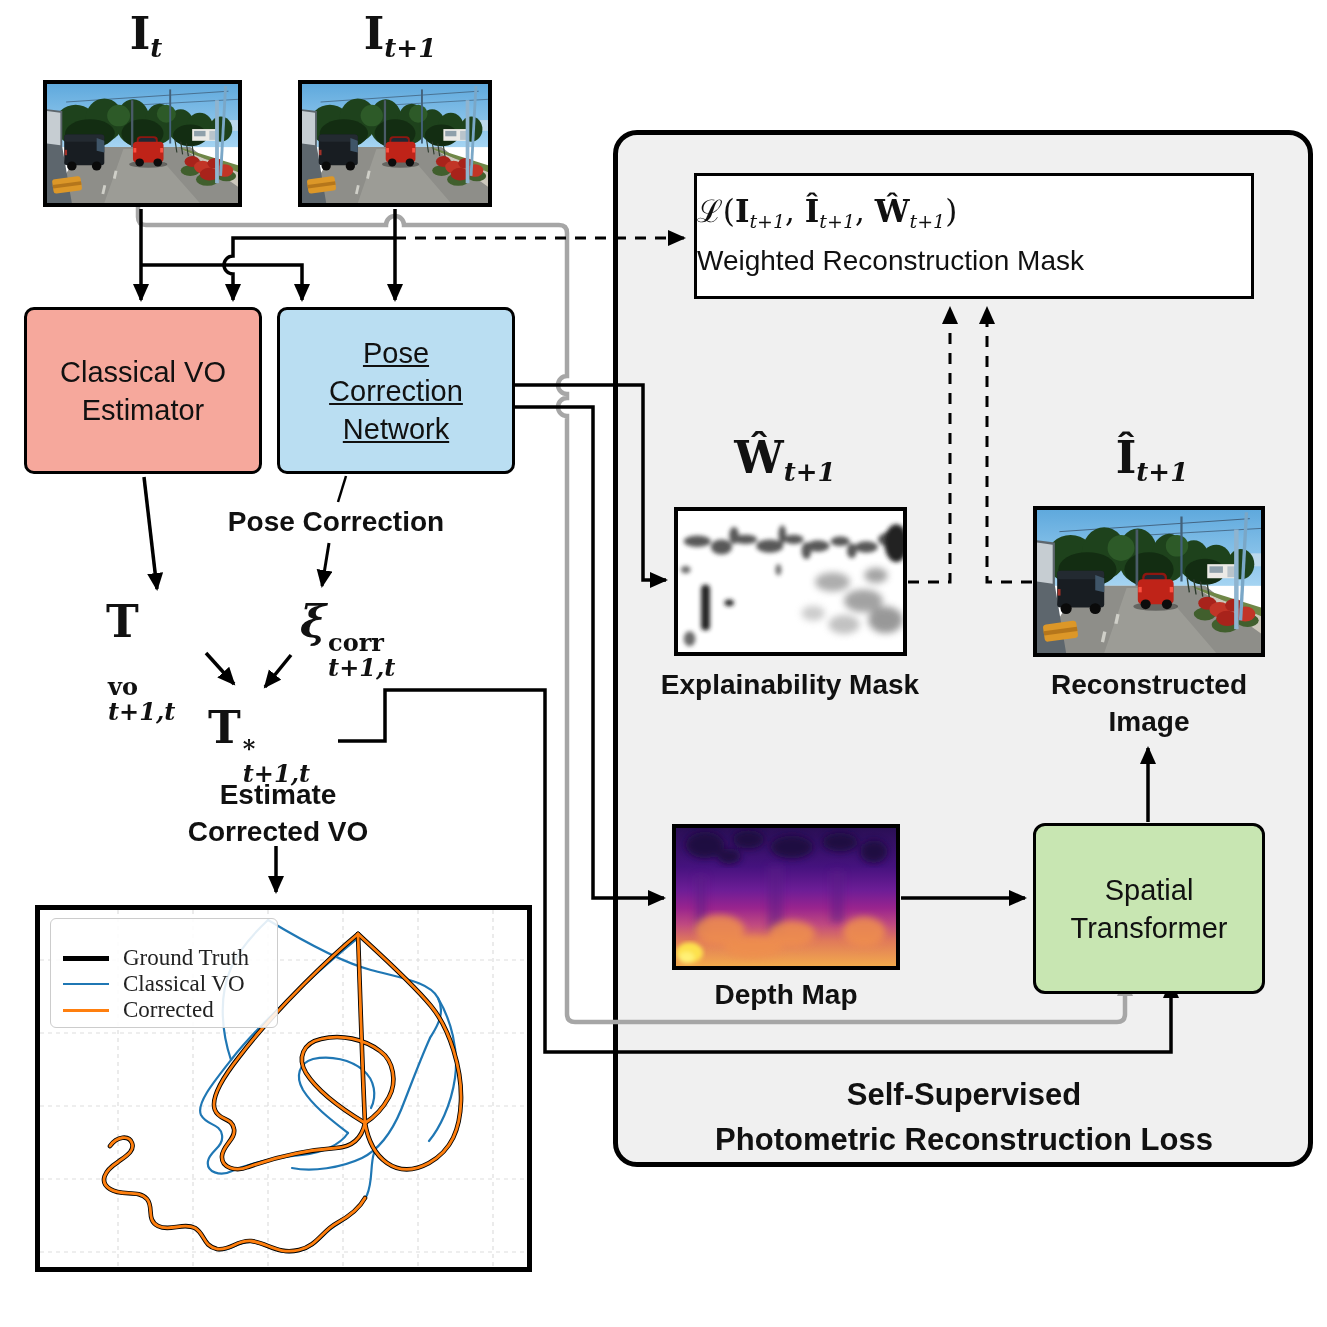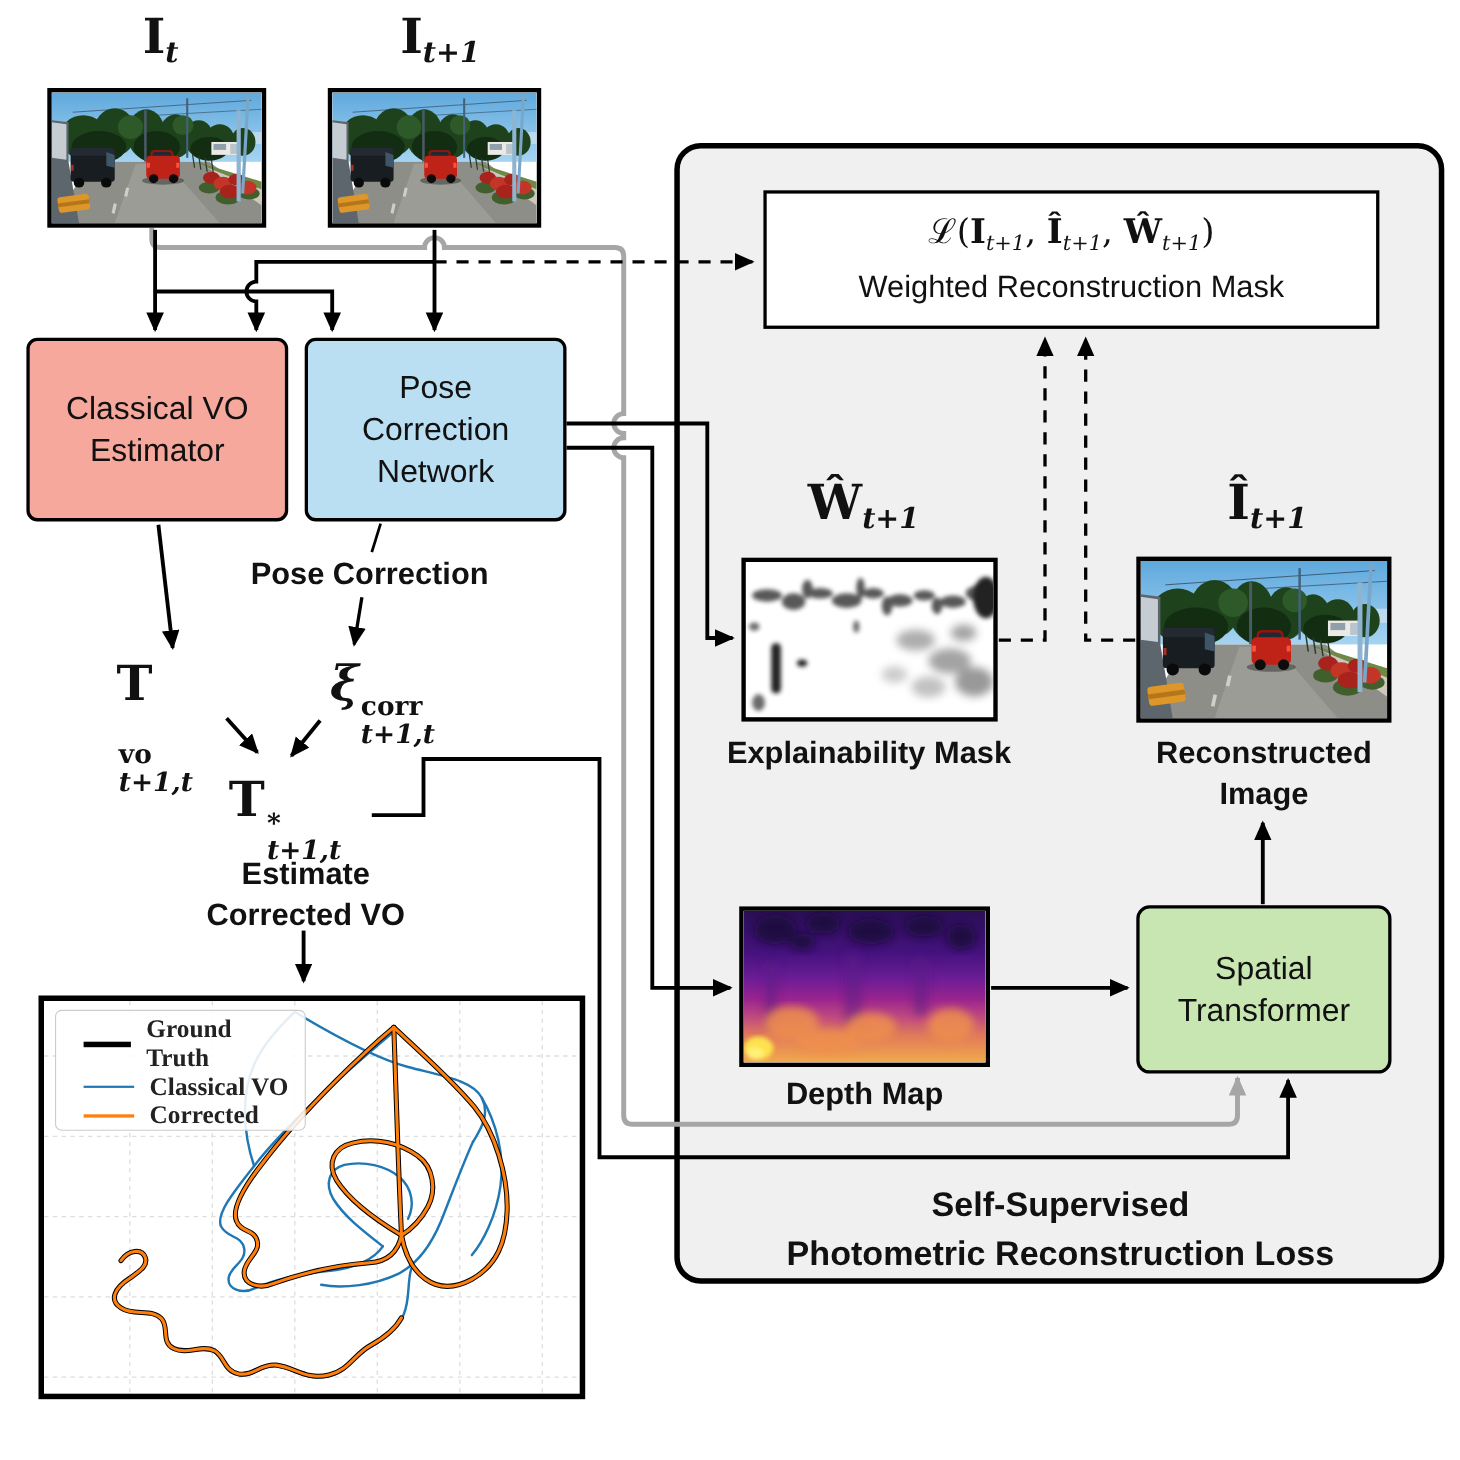--- a/index.html
+++ b/index.html
@@ -17,33 +17,33 @@
   .supsub{display:inline-flex;flex-direction:column;align-items:flex-start;vertical-align:-14px;
           line-height:1;margin-left:2px;font-family:"DejaVu Serif",serif;}
   .supsub .s{font-size:24px;line-height:25px;font-weight:bold;}
   .supsub .sup{font-style:normal;}
   .supsub .sb{font-style:italic;}
   .caption{font-size:28px;line-height:37px;text-align:center;z-index:12;}
   .graypanel{position:absolute;left:613px;top:130px;width:700px;height:1037px;background:#f0f0f0;
              border:5px solid #000;border-radius:24px;box-sizing:border-box;z-index:1;}
   .lossbox{position:absolute;left:694px;top:173px;width:560px;height:126px;background:#fff;
            border:3px solid #000;box-sizing:border-box;display:flex;flex-direction:column;
-           align-items:center;justify-content:center;z-index:10;}
+           align-items:flex-start;justify-content:center;z-index:10;}
   .formula{font-family:"DejaVu Serif",serif;font-size:31px;line-height:36px;}
   .formula .mB{font-weight:bold;}
   .formula .mSub{font-size:19px;font-style:italic;vertical-align:-6px;}
   .losstitle{font-size:28px;line-height:36px;margin-top:4px;}
   #connectors{position:absolute;left:0;top:0;z-index:5;}
   #plot{position:absolute;left:35px;top:905px;width:487px;height:357px;border:5px solid #000;
         background:#fff;box-sizing:content-box;z-index:10;}
   #plot svg{display:block;}
   .legend{position:absolute;left:10px;top:8px;width:228px;height:110px;
           background:rgba(255,255,255,0.88);border:1.5px solid #cccccc;border-radius:6px;
-          z-index:14;display:flex;flex-direction:column;justify-content:flex-start;
-          padding:4px 13px;box-sizing:border-box;font-weight:bold;}
+          z-index:14;display:flex;flex-direction:column;justify-content:flex-end;
+          padding:4px 0;box-sizing:border-box;}
   .legrow{display:flex;align-items:center;gap:14px;padding-left:12px;}
   .legswatch{width:46px;height:0;border-top-style:solid;border-top-color:#000;}
   .legtext{font-family:"Liberation Serif",serif;font-size:23px;color:#222;}
   .twoline{display:flex;flex-direction:column;}
 </style>
 </head>
 <body>
 
 <div id="canvas">
 
@@ -230,21 +230,21 @@
   <div class="imgframe" style="left:298px;top:80px;width:194px;height:127px;">
     <svg viewBox="0 0 200 132" preserveAspectRatio="none">
         <use href="#kitti"></use>
       </svg>
   </div>
 
   <div class="box" style="left:24px;top:307px;width:238px;height:167px;background:#f6a89c;">
     <div>Classical VO</div>
     <div>Estimator</div>
   </div>
-  <div class="box" style="left:277px;top:307px;width:238px;height:167px;background:#badef2;">
+  <div class="box" style="left:277px;top:307px;width:238px;height:167px;background:#badef2;text-decoration:underline;">
     <div>Pose</div>
     <div>Correction</div>
     <div>Network</div>
   </div>
 
   <div class="lbl caption" style="left:216px;top:503px;width:240px;">Pose Correction</div>
 
   <div class="lbl mathlbl" style="left:106px;top:600px;width:100px;text-align:left;">
     <span>T</span><span class="supsub">
         <span class="s sup">vo</span>
@@ -299,21 +299,21 @@
     <span>Image</span>
   </div>
 
   <div class="imgframe" style="left:672px;top:824px;width:228px;height:146px;">
     <svg viewBox="0 0 228 146" preserveAspectRatio="none">
         <use href="#depthimg"></use>
       </svg>
   </div>
   <div class="lbl caption" style="left:646px;top:976px;width:280px;">Depth Map</div>
 
-  <div class="box" style="left:1033px;top:823px;width:232px;height:153px;background:#c8e6b2;border-radius:12px;">
+  <div class="box" style="left:1033px;top:823px;width:232px;height:171px;background:#c8e6b2;border-radius:12px;">
     <div>Spatial</div>
     <div>Transformer</div>
   </div>
 
   <div class="lbl" style="left:615px;top:1072px;width:698px;font-size:31px;line-height:45px;">
     <div>Self-Supervised</div>
     <div>Photometric Reconstruction Loss</div>
   </div>
 
   <div id="plot">

